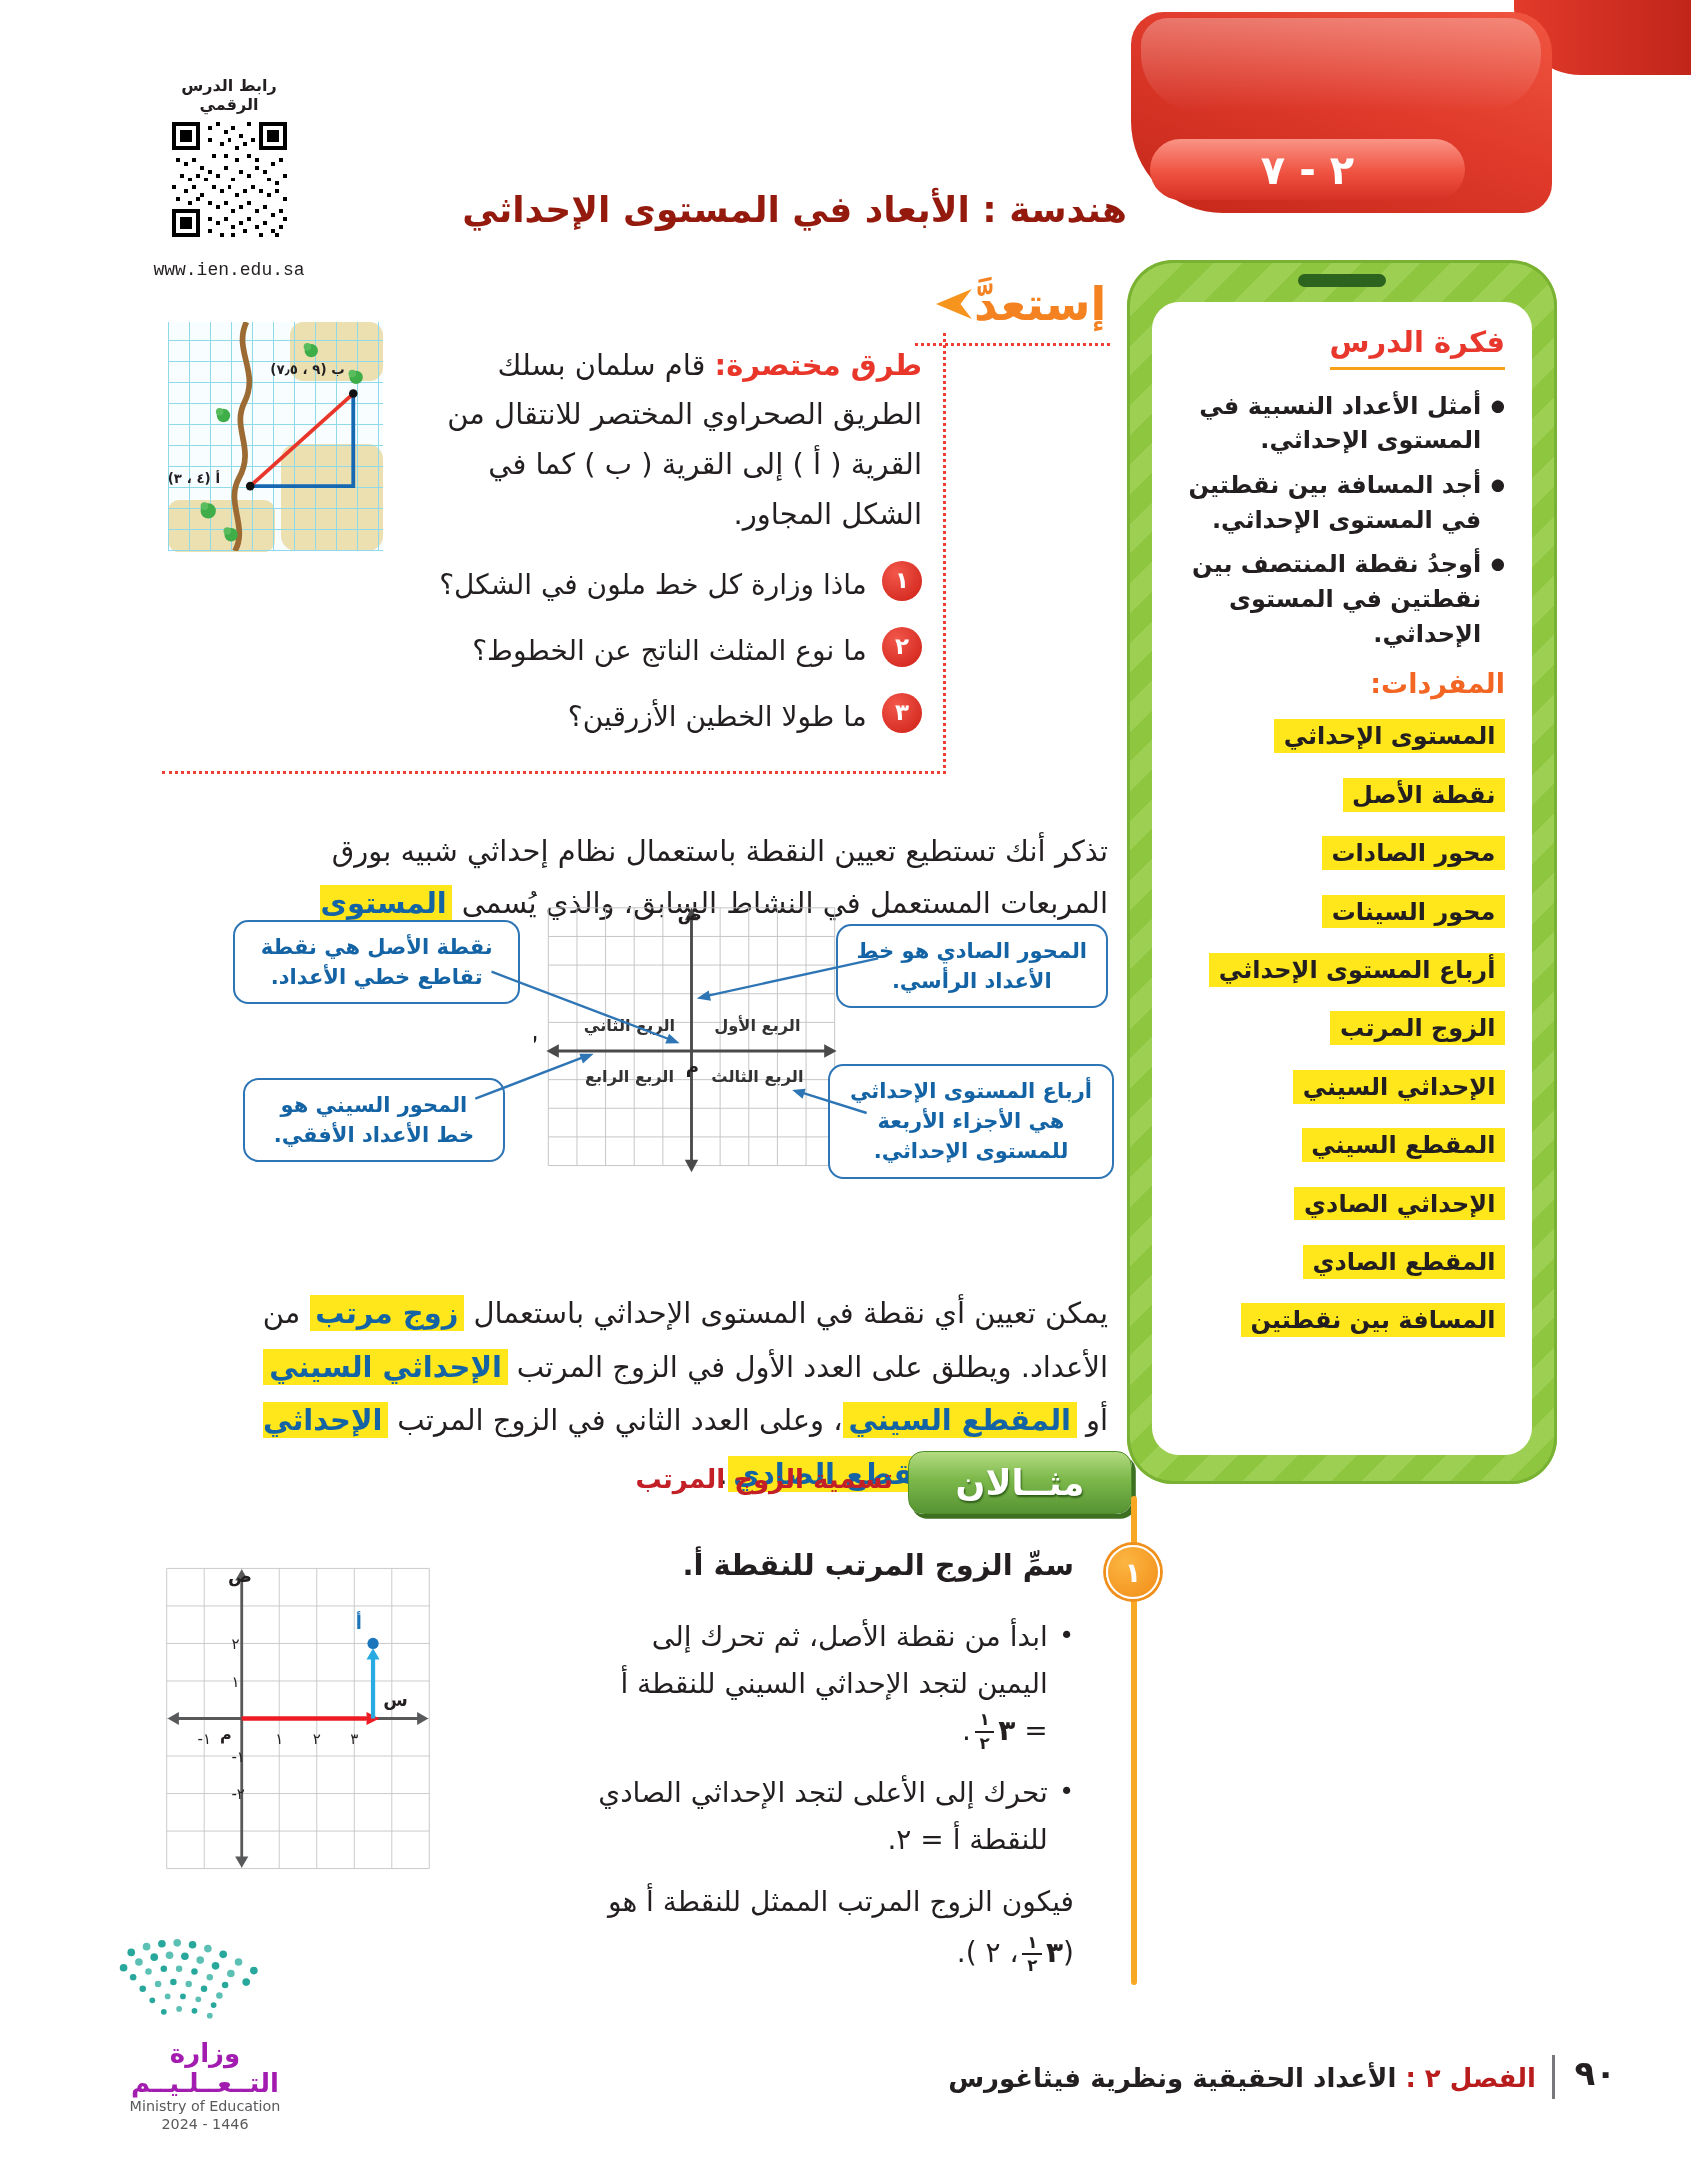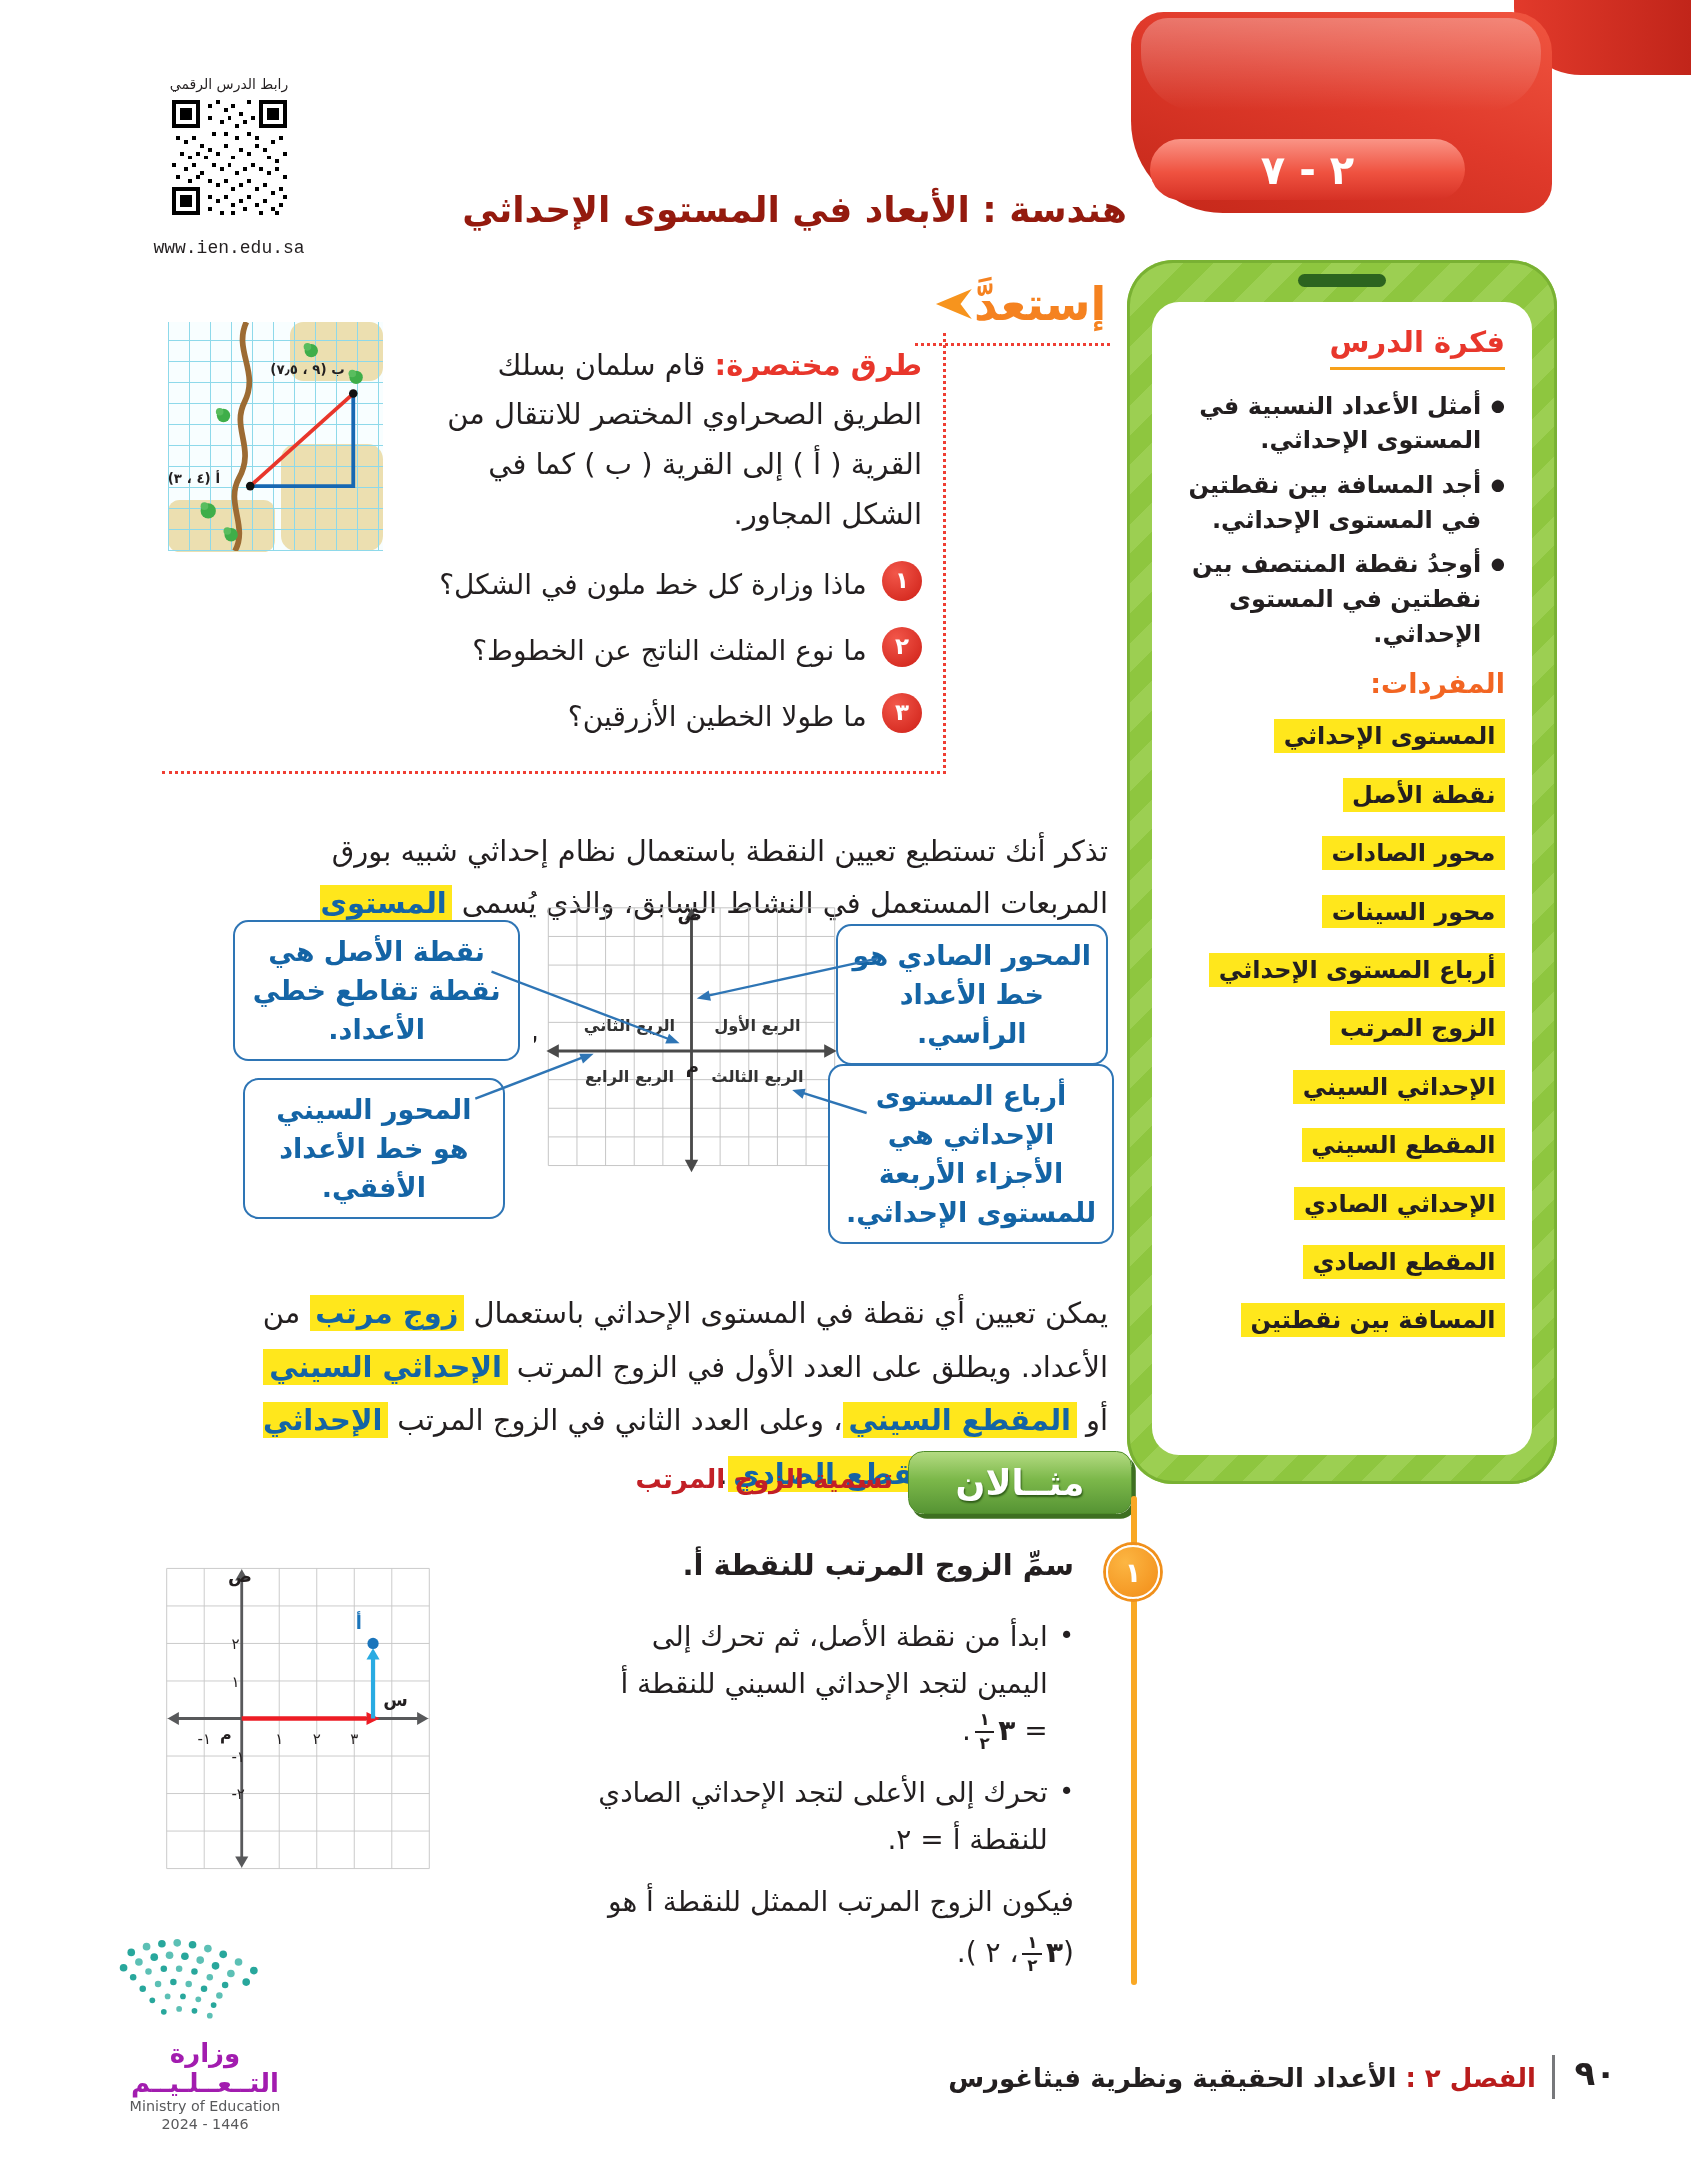--- a/index.html
+++ b/index.html
@@ -17,21 +17,21 @@
     border-radius:27px 32.5px 57px 57px;}
   .banner-pill{position:absolute;left:19px;bottom:12.4px;width:315px;height:61px;border-radius:31px;
     background:linear-gradient(180deg,#fa9486,#ef5240 55%,#d63125);
     display:flex;align-items:center;justify-content:center;
     color:#fff;font-size:40px;font-weight:bold;letter-spacing:1.9px;}
   .lesson-title{position:absolute;right:564px;top:189px;margin:0;white-space:nowrap;
     font-size:36px;font-weight:bold;color:#941a0e;}
 
   
   .qr-block{position:absolute;left:151px;top:76px;width:158px;text-align:center;}
-  .qr-label{font-size:14px;font-weight:normal;color:#231f20;margin-bottom:7.6px;}
+  .qr-label{font-size:16px;font-weight:bold;color:#231f20;margin-bottom:7.6px;}
   .qr{width:115px;height:115px;background:#fff;}
   .qr-url{font-size:18px;color:#231f20;margin-top:19px;direction:ltr;font-family:Liberation Mono, monospace;}
 
   
   .ready-head{position:absolute;right:581px;top:277px;display:flex;align-items:center;gap:2px;
     color:#f58220;font-size:46px;font-weight:bold;border-bottom:3.8px dotted #ef3e33;padding:0 3.8px 11.5px 17px;}
   .ready{position:absolute;left:163px;top:333px;width:760px;height:430px;
     border-left:none;border-right:3.8px dotted #ef3e33;border-bottom:3.8px dotted #ef3e33;
     padding:7.6px 21px 0 0;}
   .ready-body{padding-left:239px;text-align:right;font-size:29px;line-height:1.72;}
@@ -58,21 +58,21 @@
   .map-label-a{left:0px;top:149px;}
 
   
   .recall{position:absolute;right:583px;top:796px;width:851px;font-size:29px;line-height:1.8;text-align:right;}
   .hl-blue{background:#ffe71c;color:#1464a5;font-weight:bold;padding:1px 5.7px;}
 
   
   .plane-row{position:absolute;left:220px;top:903px;width:903px;height:315px;}
   .plane-svg{position:absolute;left:315px;top:0;z-index:1;}
   .co{position:absolute;z-index:2;border:2.9px solid #2e75b5;border-radius:15.3px;background:#fff;
-    color:#1464a5;font-weight:bold;font-size:27px;text-align:center;padding:9.6px 13.4px;line-height:1.45;}
+    color:#1464a5;font-weight:bold;font-size:21px;text-align:center;padding:9.6px 13.4px;line-height:1.45;}
   .co-origin{left:14.3px;top:17px;width:256px;}
   .co-y{right:14.3px;top:21px;width:241px;}
   .co-x{left:24px;top:175px;width:231px;}
   .co-quad{right:7.6px;top:161px;width:256px;}
   .arrows{position:absolute;inset:0;z-index:3;pointer-events:none;}
 
   
   .concept{position:absolute;right:583px;top:1258px;width:851px;font-size:29px;line-height:1.85;text-align:right;}
 
   

